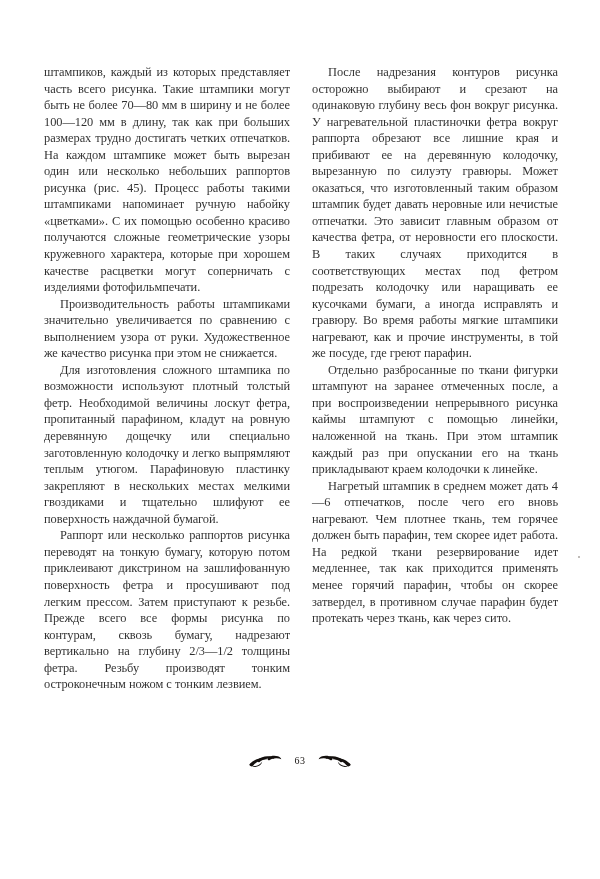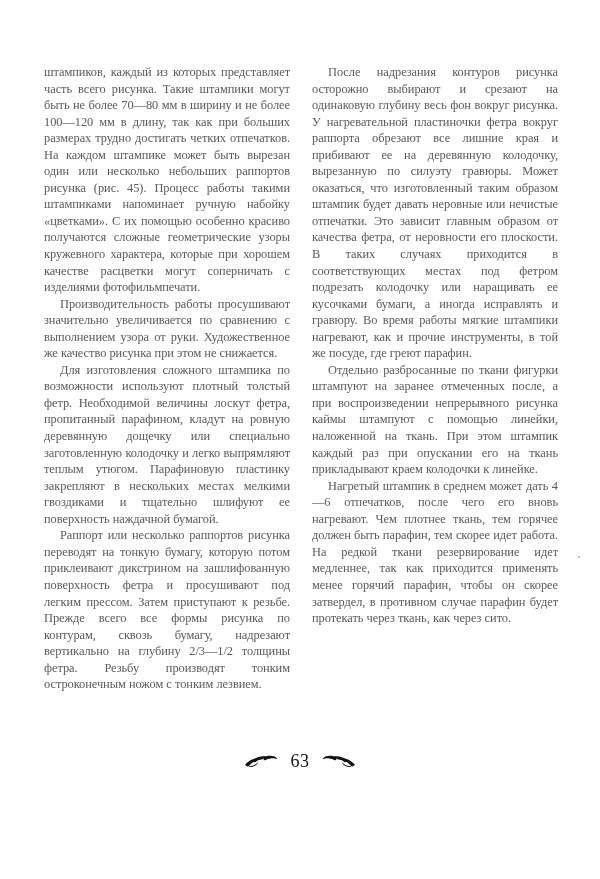--- a/index.html
+++ b/index.html
@@ -32,21 +32,21 @@
   }
   .para {
     margin: 0;
     text-align: justify;
     text-align-last: left;
     font-size: 12.4px;
     line-height: 16.55px;
     letter-spacing: -0.05px;
     word-spacing: 0.1px;
     
-    color: #c2410c;
+    color: #4c1d95;
     text-rendering: optimizeLegibility;
     -webkit-font-smoothing: none;
   }
   .para + .para {
     text-indent: 16px;
   }
   .para.first {
     text-indent: 0;
   }
   .para.indent {
@@ -74,21 +74,21 @@
     display: block;
     width: 34px;
     height: 16px;
     color: #14100e;
   }
   .ornament.right {
     transform: scaleX(-1);
   }
   .folio {
     font-family: "Liberation Serif", "DejaVu Serif", serif;
-    font-size: 18px;
+    font-size: 10px;
     line-height: 1;
     color: #14100e;
     letter-spacing: 0.4px;
   }
 
   
   .speck {
     position: absolute;
     background: #8d8580;
     border-radius: 50%;
@@ -99,21 +99,21 @@
 </style>
 </head>
 <body>
 
 <div id="page">
 
   <div class="columns scan-ink">
 
     <div class="column">
       <p class="para first">штампиков, каждый из которых представляет часть всего рисунка. Такие штампики могут быть не более 70—80 мм в ширину и не более 100—120 мм в длину, так как при больших размерах трудно достигать четких отпечатков. На каждом штампике может быть вырезан один или несколько небольших раппортов рисунка (рис. 45). Процесс работы такими штампиками напоминает ручную набойку «цветками». С их помощью особенно красиво получаются сложные геометрические узоры кружевного характера, которые при хорошем качестве расцветки могут соперничать с изделиями фотофильмпечати.</p>
-      <p class="para indent">Производительность работы просушивают значительно увеличивается по сравнению с выполнением узора от руки. Художественное же качество рисунка при этом не снижается.</p>
+      <p class="para indent">Производительность работы штампиками значительно увеличивается по сравнению с выполнением узора от руки. Художественное же качество рисунка при этом не снижается.</p>
       <p class="para indent">Для изготовления сложного штампика по возможности используют плотный толстый фетр. Необходимой величины лоскут фетра, пропитанный парафином, кладут на ровную деревянную дощечку или специально заготовленную колодочку и легко выпрямляют теплым утюгом. Парафиновую пластинку закрепляют в нескольких местах мелкими гвоздиками и тщательно шлифуют ее поверхность наждачной бумагой.</p>
       <p class="para indent">Раппорт или несколько раппортов рисунка переводят на тонкую бумагу, которую потом приклеивают дикстрином на зашлифованную поверхность фетра и просушивают под легким прессом. Затем приступают к резьбе. Прежде всего все формы рисунка по контурам, сквозь бумагу, надрезают вертикально на глубину 2/3—1/2 толщины фетра. Резьбу производят тонким остроконечным ножом с тонким лезвием.</p>
     </div>
 
     <div class="column">
       <p class="para indent">После надрезания контуров рисунка осторожно выбирают и срезают на одинаковую глубину весь фон вокруг рисунка. У нагревательной пластиночки фетра вокруг раппорта обрезают все лишние края и прибивают ее на деревянную колодочку, вырезанную по силуэту гравюры. Может оказаться, что изготовленный таким образом штампик будет давать неровные или нечистые отпечатки. Это зависит главным образом от качества фетра, от неровности его плоскости. В таких случаях приходится в соответствующих местах под фетром подрезать колодочку или наращивать ее кусочками бумаги, а иногда исправлять и гравюру. Во время работы мягкие штампики нагревают, как и прочие инструменты, в той же посуде, где греют парафин.</p>
       <p class="para indent">Отдельно разбросанные по ткани фигурки штампуют на заранее отмеченных после, а при воспроизведении непрерывного рисунка каймы штампуют с помощью линейки, наложенной на ткань. При этом штампик каждый раз при опускании его на ткань прикладывают краем колодочки к линейке.</p>
       <p class="para indent">Нагретый штампик в среднем может дать 4—6 отпечатков, после чего его вновь нагревают. Чем плотнее ткань, тем горячее должен быть парафин, тем скорее идет работа. На редкой ткани резервирование идет медленнее, так как приходится применять менее горячий парафин, чтобы он скорее затвердел, в противном случае парафин будет протекать через ткань, как через сито.</p>
     </div>
 

